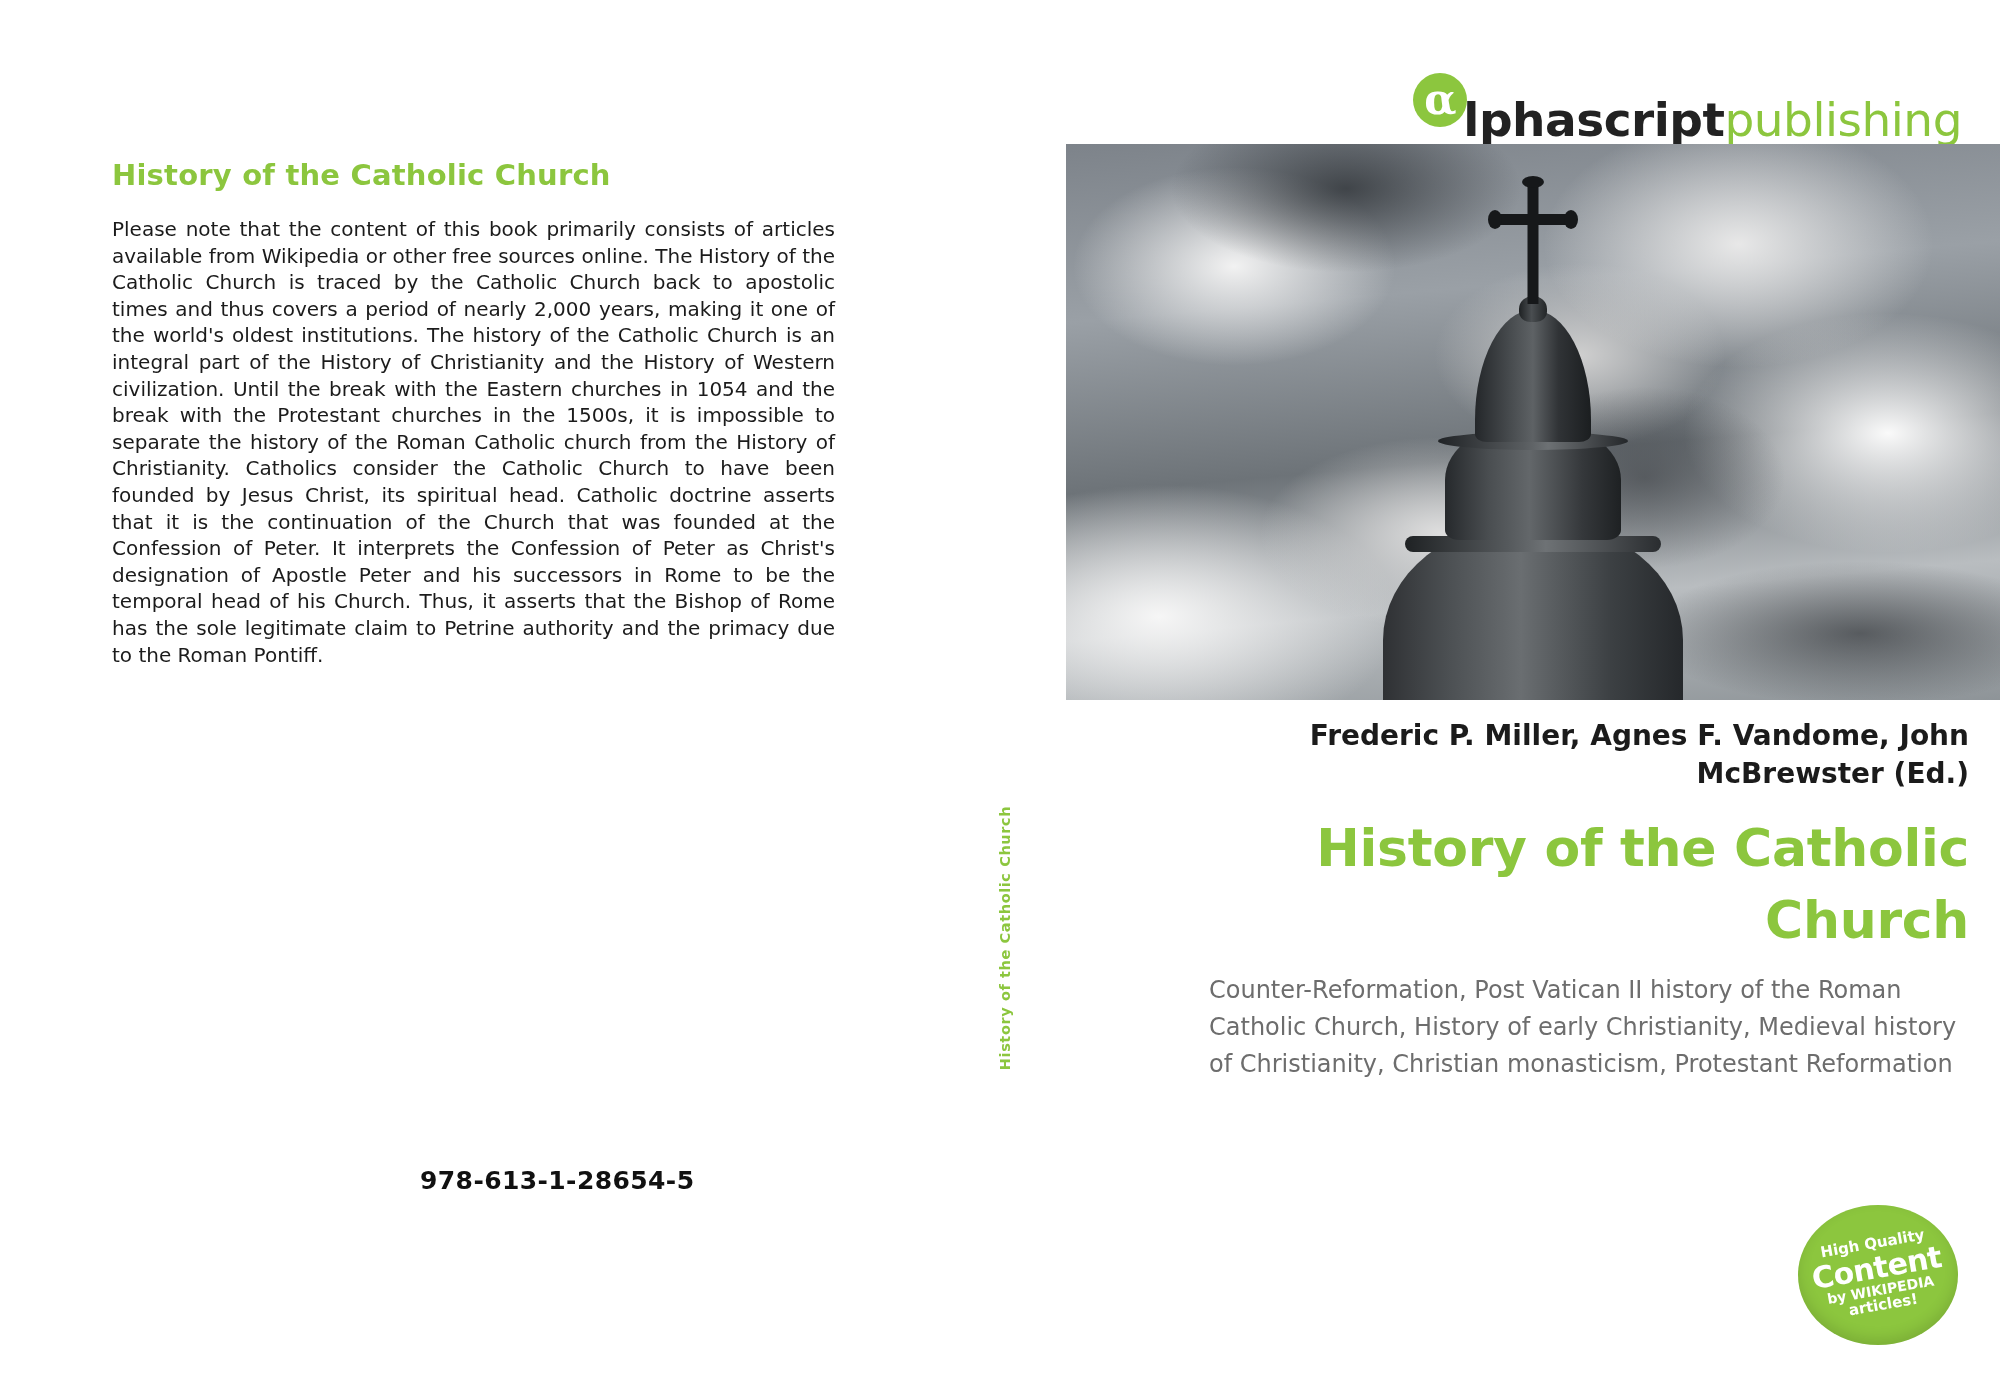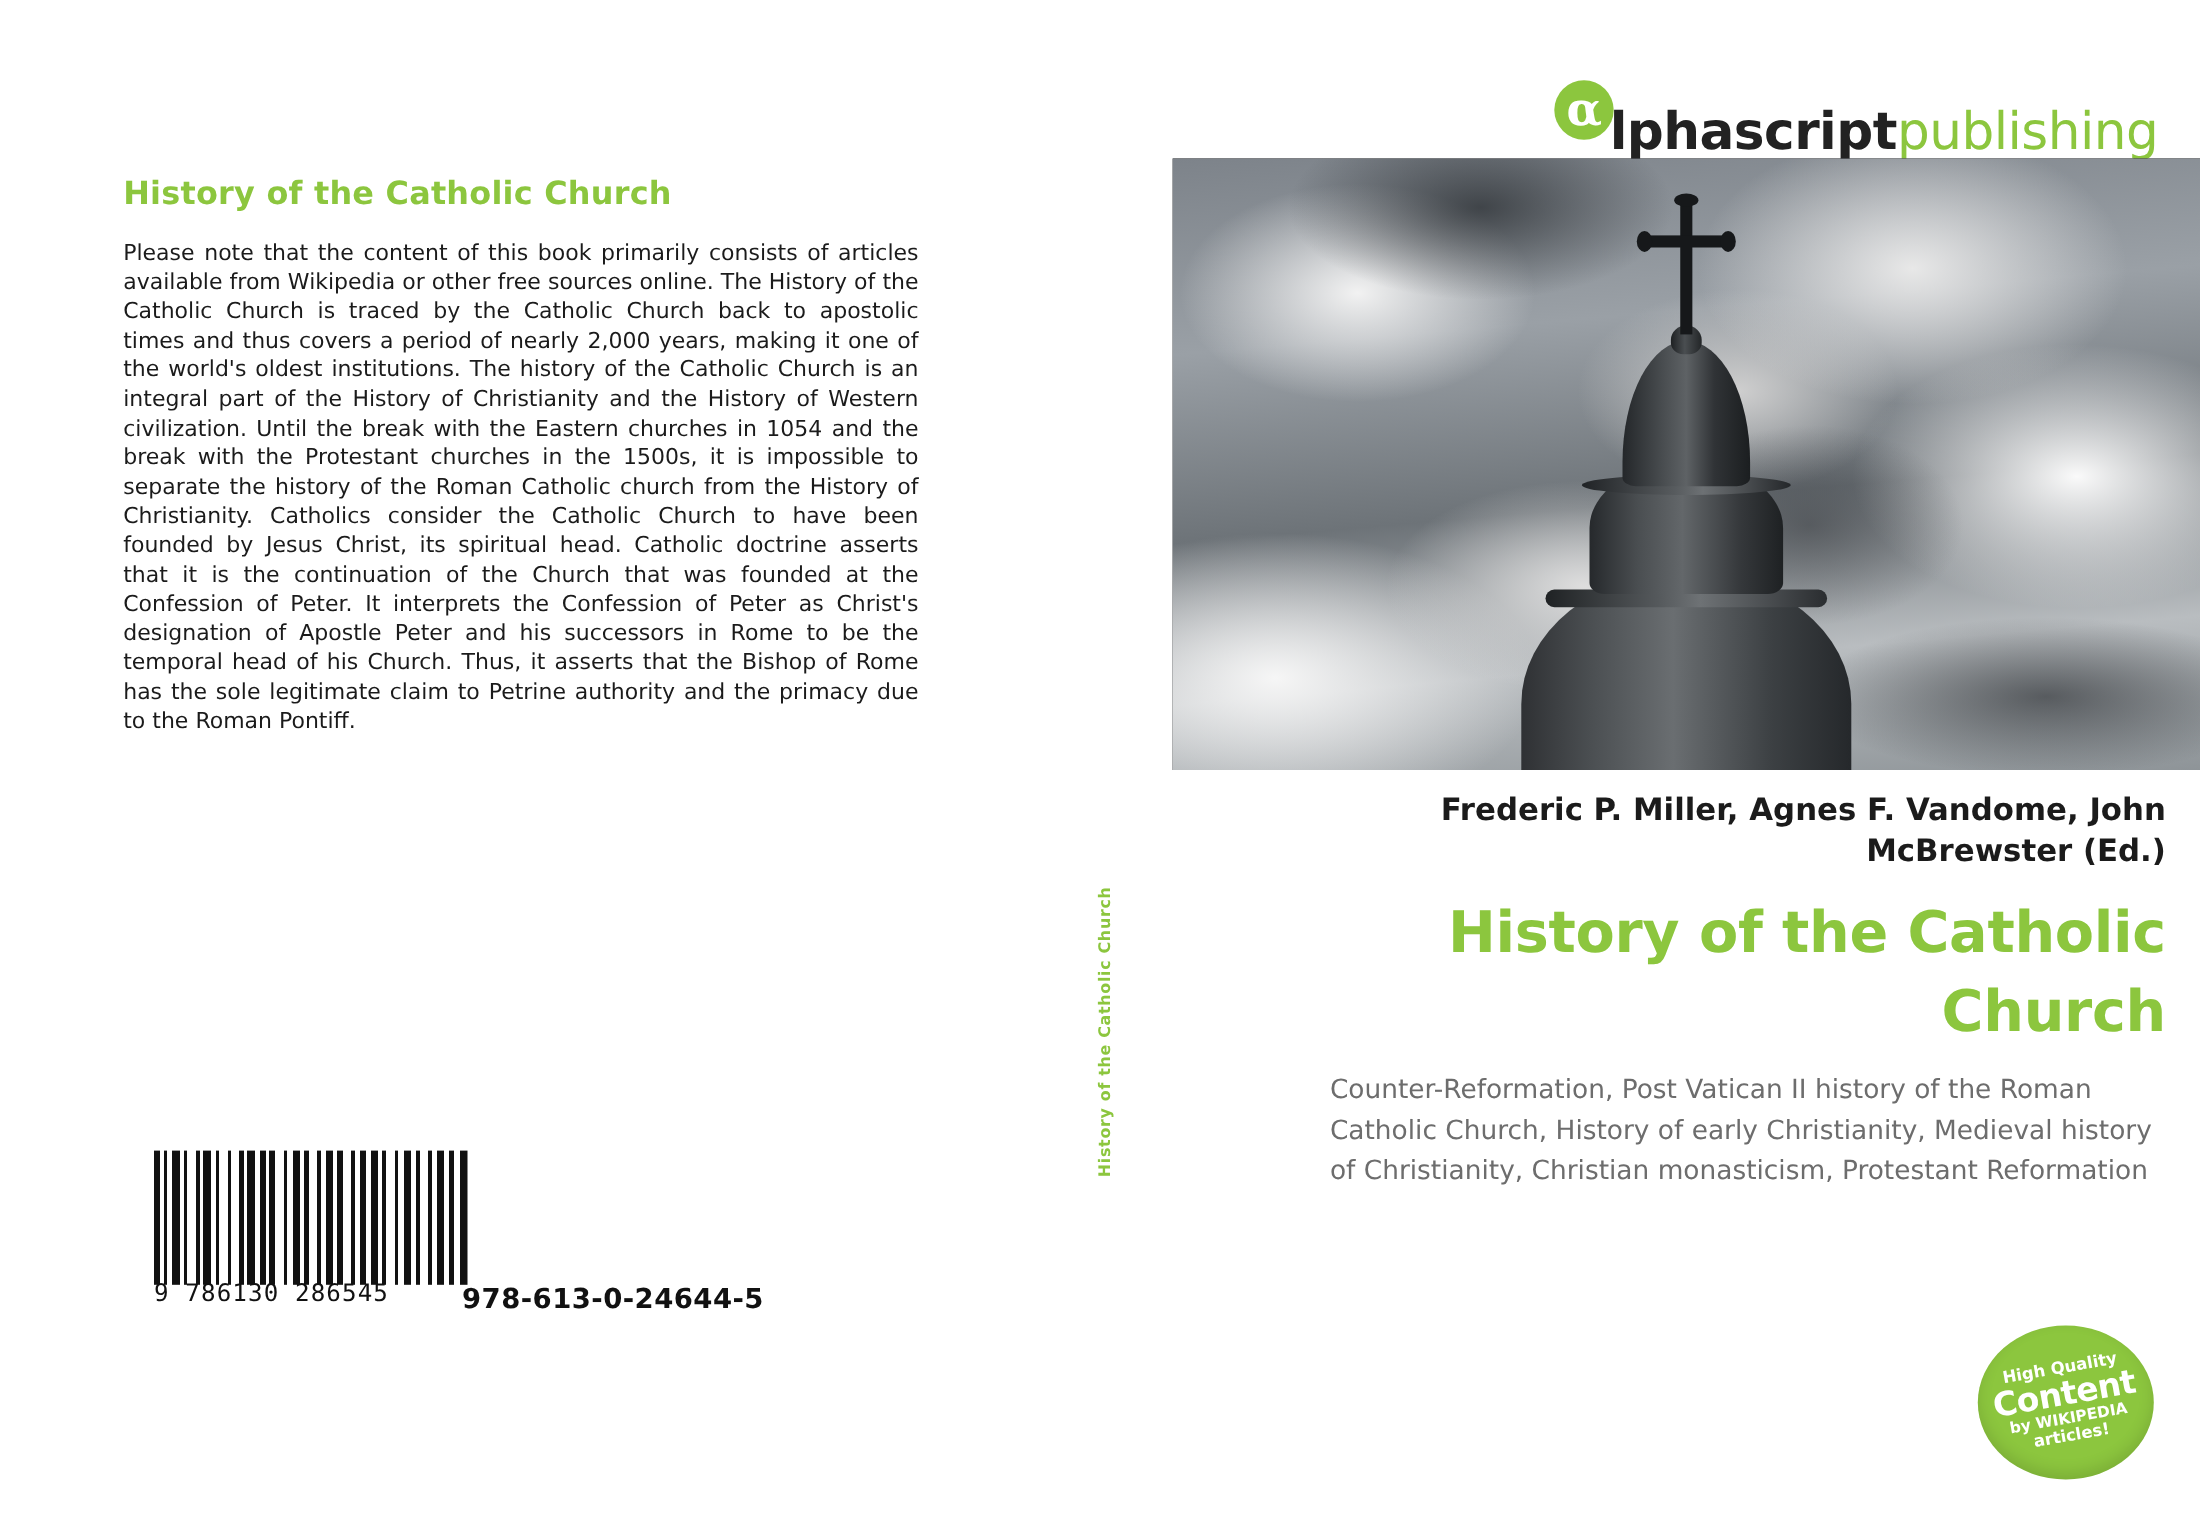--- a/index.html
+++ b/index.html
@@ -357,25 +357,21 @@
 </style>
 </head>
 <body>
 
 <div class="cover">
 
   <div class="back-cover">
     <div class="back-title">History of the Catholic Church</div>
     <div class="back-blurb">Please note that the content of this book primarily consists of articles available from Wikipedia or other free sources online. The History of the Catholic Church is traced by the Catholic Church back to apostolic times and thus covers a period of nearly 2,000 years, making it one of the world's oldest institutions. The history of the Catholic Church is an integral part of the History of Christianity and the History of Western civilization. Until the break with the Eastern churches in 1054 and the break with the Protestant churches in the 1500s, it is impossible to separate the history of the Roman Catholic church from the History of Christianity. Catholics consider the Catholic Church to have been founded by Jesus Christ, its spiritual head. Catholic doctrine asserts that it is the continuation of the Church that was founded at the Confession of Peter. It interprets the Confession of Peter as Christ's designation of Apostle Peter and his successors in Rome to be the temporal head of his Church. Thus, it asserts that the Bishop of Rome has the sole legitimate claim to Petrine authority and the primacy due to the Roman Pontiff.</div>
 
-    <div class="barcode-block">
-      <div class="barcode-bars"></div>
-      <div class="barcode-digits">9 786130 286545</div>
-    </div>
-    <div class="isbn-text">978-613-0-24644-5</div>
+    <div class="isbn-text">978-613-1-28654-5</div>
   </div>
 
   <div class="spine">
     <div class="spine-text">History of the Catholic Church</div>
   </div>
 
   <div class="front-cover">
 
     <div class="publisher">
       <div class="publisher-mark">α</div>

